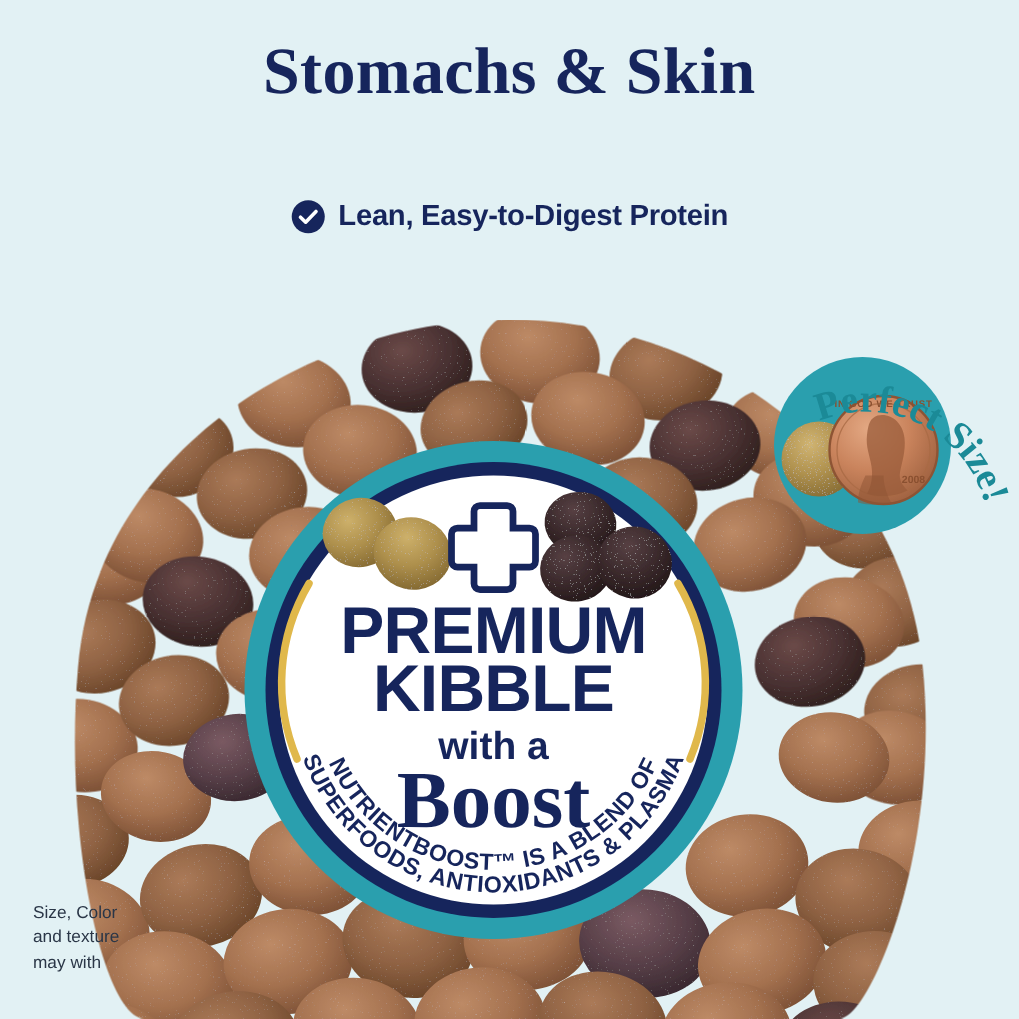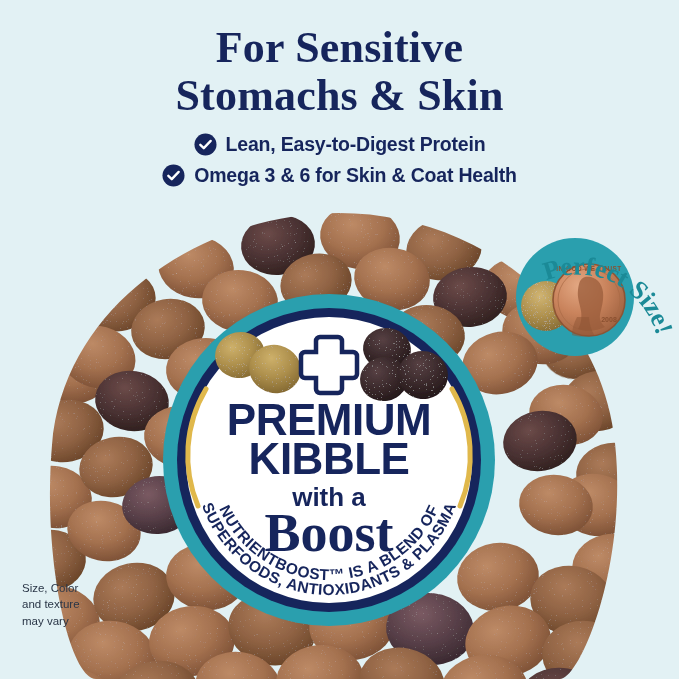--- a/index.html
+++ b/index.html
@@ -37,57 +37,47 @@
     position:absolute;left:162px;top:293px;width:334px;height:334px;
   }
   .badge svg{display:block;}
 
   
   .psize{position:absolute;left:489px;top:205px;width:190px;height:160px;}
   .psize svg{display:block;}
 
   
   .disclaimer{
-    position:absolute;left:22px;top:580px;
+    position:absolute;left:22px;top:601px;
     color:#2a3647;font-size:11.5px;line-height:1.42;font-weight:400;
   }
   .disclaimer span{display:block;}
 </style>
 </head>
 <body>
 
 <div class="stage">
 
   <div class="headline">
-    <span class="l1">For Sensitive</span>
     <span class="l2">Stomachs &amp; Skin</span>
   </div>
 
   <div class="bullets">
 
     <div class="brow">
       <div class="bullet">
         <svg class="chk" viewBox="0 0 24 24">
           <circle cx="12" cy="12" r="11.5" fill="#16255c"></circle>
           <path d="M6.6 12.3 L10.2 15.8 L17.4 8.3" fill="none" stroke="#ffffff" stroke-width="2.5" stroke-linecap="round" stroke-linejoin="round"></path>
         </svg>
         <span class="txt">Lean, Easy-to-Digest Protein</span>
       </div>
 
     </div>
 
-    <div class="brow brow2">
-      <div class="bullet">
-        <svg class="chk" viewBox="0 0 24 24">
-          <circle cx="12" cy="12" r="11.5" fill="#16255c"></circle>
-          <path d="M6.6 12.3 L10.2 15.8 L17.4 8.3" fill="none" stroke="#ffffff" stroke-width="2.5" stroke-linecap="round" stroke-linejoin="round"></path>
-        </svg>
-        <span class="txt">Omega 3 &amp; 6 for Skin &amp; Coat Health</span>
-      </div>
-    </div>
   </div>
 
   <div class="pile">
     <svg width="679" height="474" viewBox="0 0 679 474">
       <defs>
         <radialGradient id="kl" cx="38%" cy="32%" r="72%">
           <stop offset="0%" stop-color="#bd8a66"></stop>
           <stop offset="55%" stop-color="#a4714f"></stop>
           <stop offset="100%" stop-color="#7d5136"></stop>
         </radialGradient>
@@ -327,16 +317,16 @@
 
       <text fill="#1b8a97" font-family="Liberation Serif, serif" font-size="26" font-weight="700">
         <textPath href="#psArc" startOffset="4%">Perfect Size!</textPath>
       </text>
     </svg>
   </div>
 
   <div class="disclaimer">
     <span>Size, Color</span>
     <span>and texture</span>
-    <span>may vary</span>
+    <span>may with</span>
   </div>
 
 </div>
 
 </body></html>

